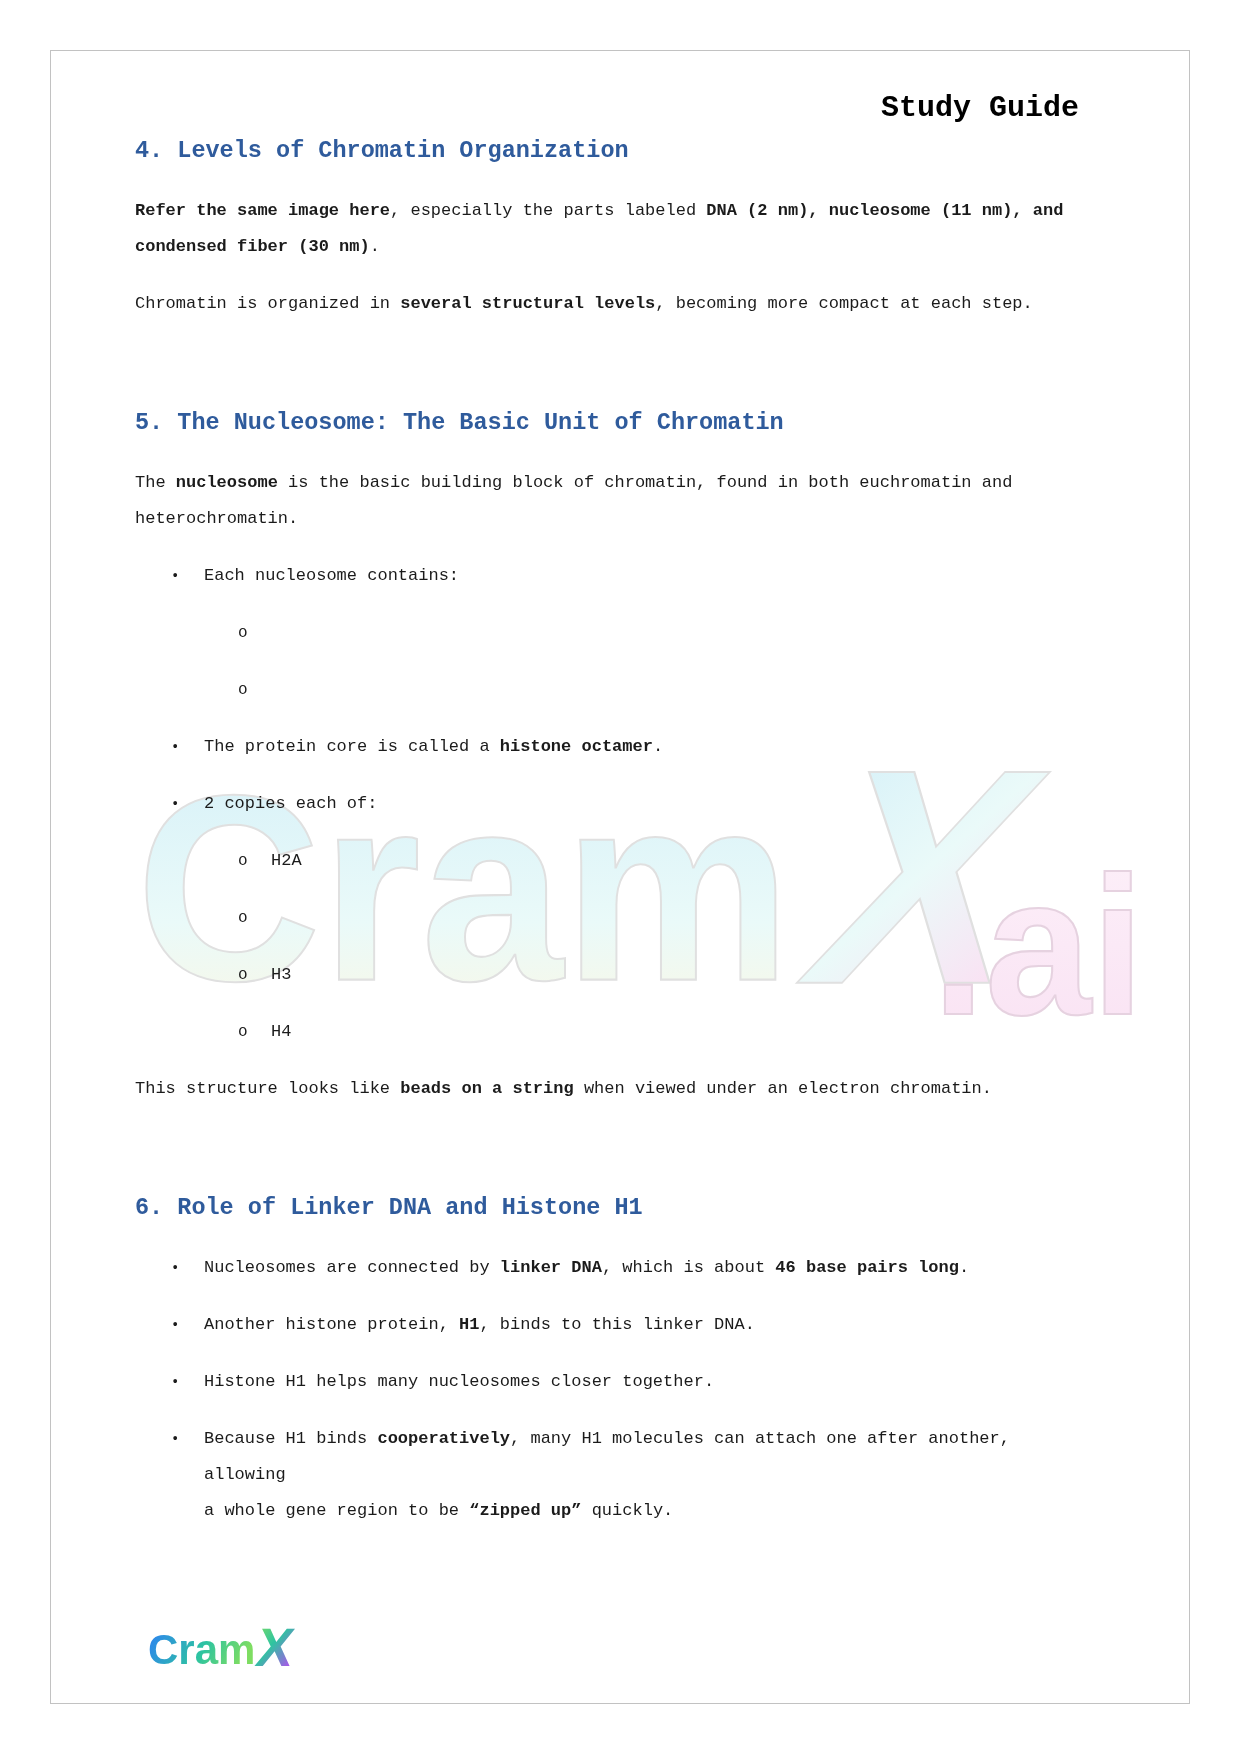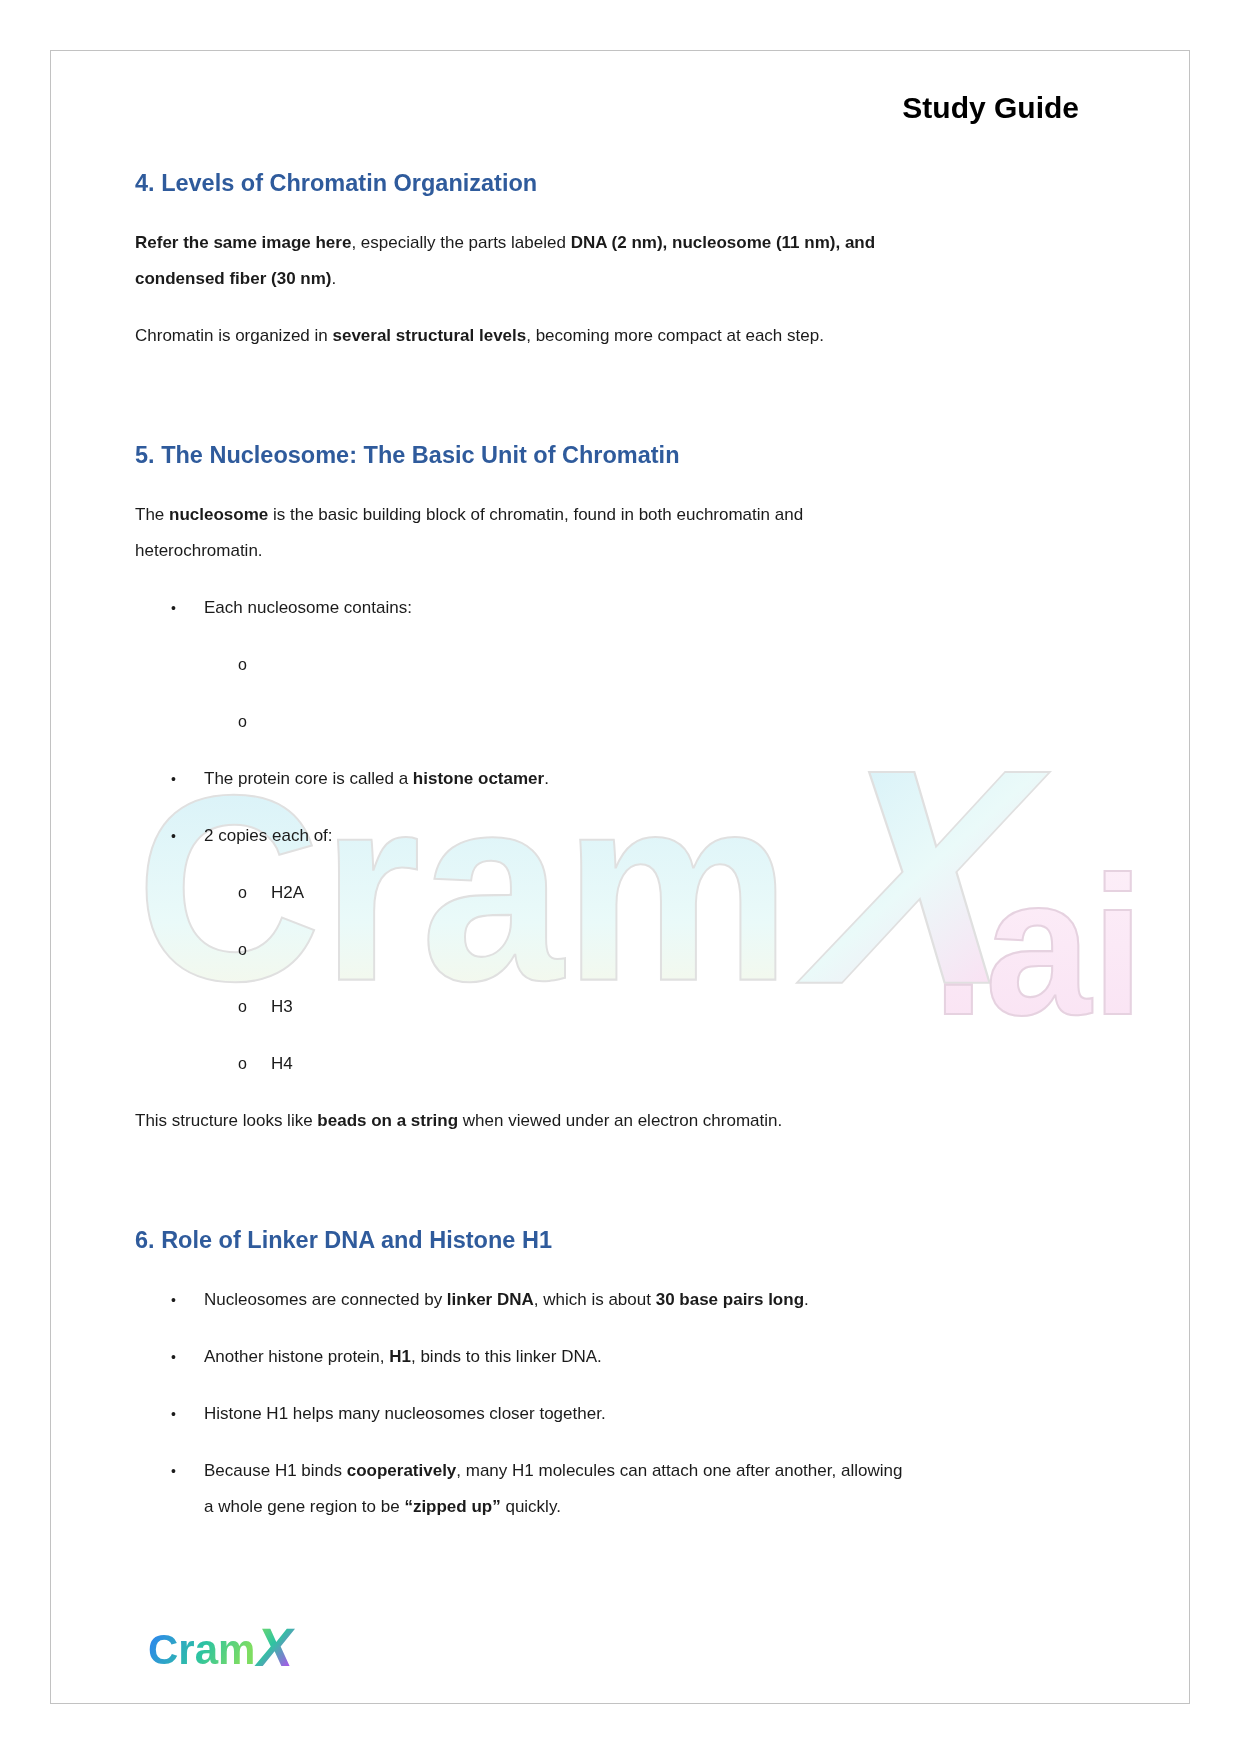--- a/index.html
+++ b/index.html
@@ -29,37 +29,38 @@
     left: 85px; top: 695px;
     width: 985px; height: 270px;
     z-index: 0;
     overflow: visible;
     pointer-events: none;
   }
   .content {
     position: relative;
     z-index: 1;
     padding: 0 110px 0 84px;
+    font-family: Liberation Mono, monospace;
   }
   .doc-title {
     margin-top: 42px;
     text-align: right;
     font-size: 30px;
     font-weight: bold;
     line-height: 30px;
     color: #000;
   }
   .h-blue {
     font-size: 23.5px;
     font-weight: bold;
     line-height: 32px;
     color: var(--heading);
     margin: 85px 0 26px 0;
   }
-  .h-blue.h-first { margin-top: 44px; }
+  .h-blue.h-first { margin-top: 12px; }
   .p {
     font-size: 17px;
     line-height: 36px;
     margin: 16px 0 21px 0;
   }
   .li {
     display: flex;
     font-size: 17px;
     line-height: 36px;
     margin: 0 0 21px 0;
@@ -147,21 +148,21 @@
           <span class="li-text"><span>H3</span></span>
         </div>
         <div class="li sub">
           <span class="marker">o</span>
           <span class="li-text"><span>H4</span></span>
         </div>
         <p class="p"><span>This structure looks like </span><b>beads on a string</b><span> when viewed under an electron chromatin.</span></p>
         <div class="h-blue"><span>6. Role of Linker DNA and Histone H1</span></div>
         <div class="li bullet">
           <span class="marker">•</span>
-          <span class="li-text"><span>Nucleosomes are connected by </span><b>linker DNA</b><span>, which is about </span><b>30 base pairs long</b><span>.</span></span>
+          <span class="li-text"><span>Nucleosomes are connected by </span><b>linker DNA</b><span>, which is about </span><b>46 base pairs long</b><span>.</span></span>
         </div>
         <div class="li bullet">
           <span class="marker">•</span>
           <span class="li-text"><span>Another histone protein, </span><b>H1</b><span>, binds to this linker DNA.</span></span>
         </div>
         <div class="li bullet">
           <span class="marker">•</span>
           <span class="li-text"><span>Histone H1 helps many nucleosomes closer together.</span></span>
         </div>
         <div class="li bullet">

